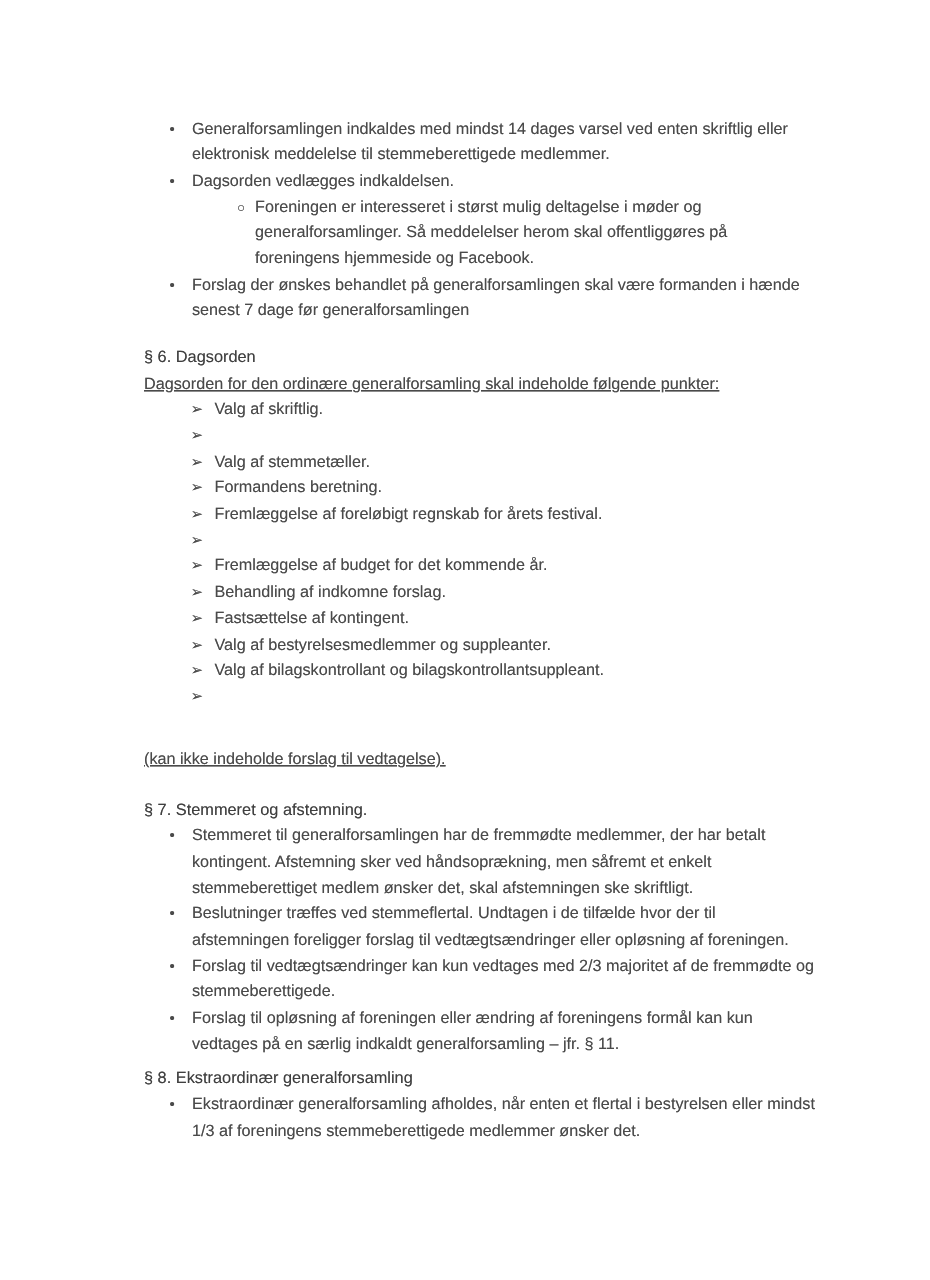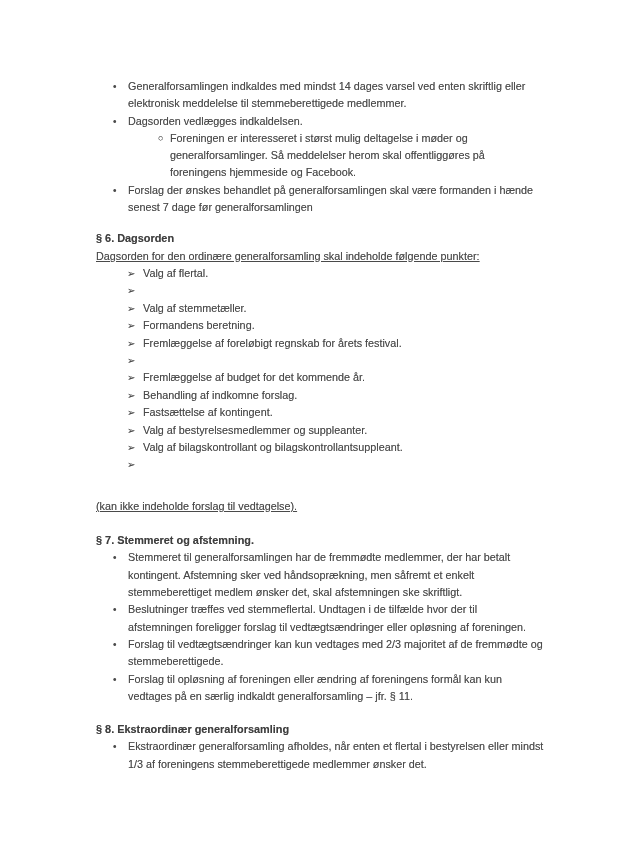--- a/index.html
+++ b/index.html
@@ -36,28 +36,28 @@
   
   .l2 { padding-left: 62px; }
   .l2 .marker { width: 12px; font-size: 9px; }
   
   .agenda { padding-left: 31px; line-height: 17.4px; }
   .agenda .marker { width: 16px; font-size: 10px; }
   .txt { flex: 1; }
   .heading {
     margin: 0;
     font-size: 10.9px;
-    font-weight: bold;
+    font-weight: normal;
     color: #3f3f3f;
     line-height: 17.3px;
   }
   .mt-s6 { margin-top: 14px; }
   .mt-note { margin-top: 24px; }
   .mt-s7 { margin-top: 17px; }
-  .mt-s8 { margin-top: 16px; }
+  .mt-s8 { margin-top: 6px; }
 </style>
 </head>
 <body>
 
 <div class="page">
 
   <div>
     <div class="li l1">
       <span class="marker">•</span>
       <span class="txt">Generalforsamlingen indkaldes med mindst 14 dages varsel ved enten skriftlig eller elektronisk meddelelse til stemmeberettigede medlemmer.</span>
@@ -75,21 +75,21 @@
       <span class="txt">Forslag der ønskes behandlet på generalforsamlingen skal være formanden i hænde senest 7 dage før generalforsamlingen</span>
     </div>
   </div>
 
   <h2 class="heading mt-s6">§ 6. Dagsorden</h2>
   <p class="para">Dagsorden for den ordinære generalforsamling skal indeholde følgende punkter:</p>
 
   <div>
     <div class="li agenda">
       <span class="marker">➢</span>
-      <span class="txt">Valg af flertal.</span>
+      <span class="txt">Valg af skriftlig.</span>
     </div>
     <div class="li agenda">
       <span class="marker">➢</span>
     </div>
     <div class="li agenda">
       <span class="marker">➢</span>
       <span class="txt">Valg af stemmetæller.</span>
     </div>
     <div class="li agenda">
       <span class="marker">➢</span>

